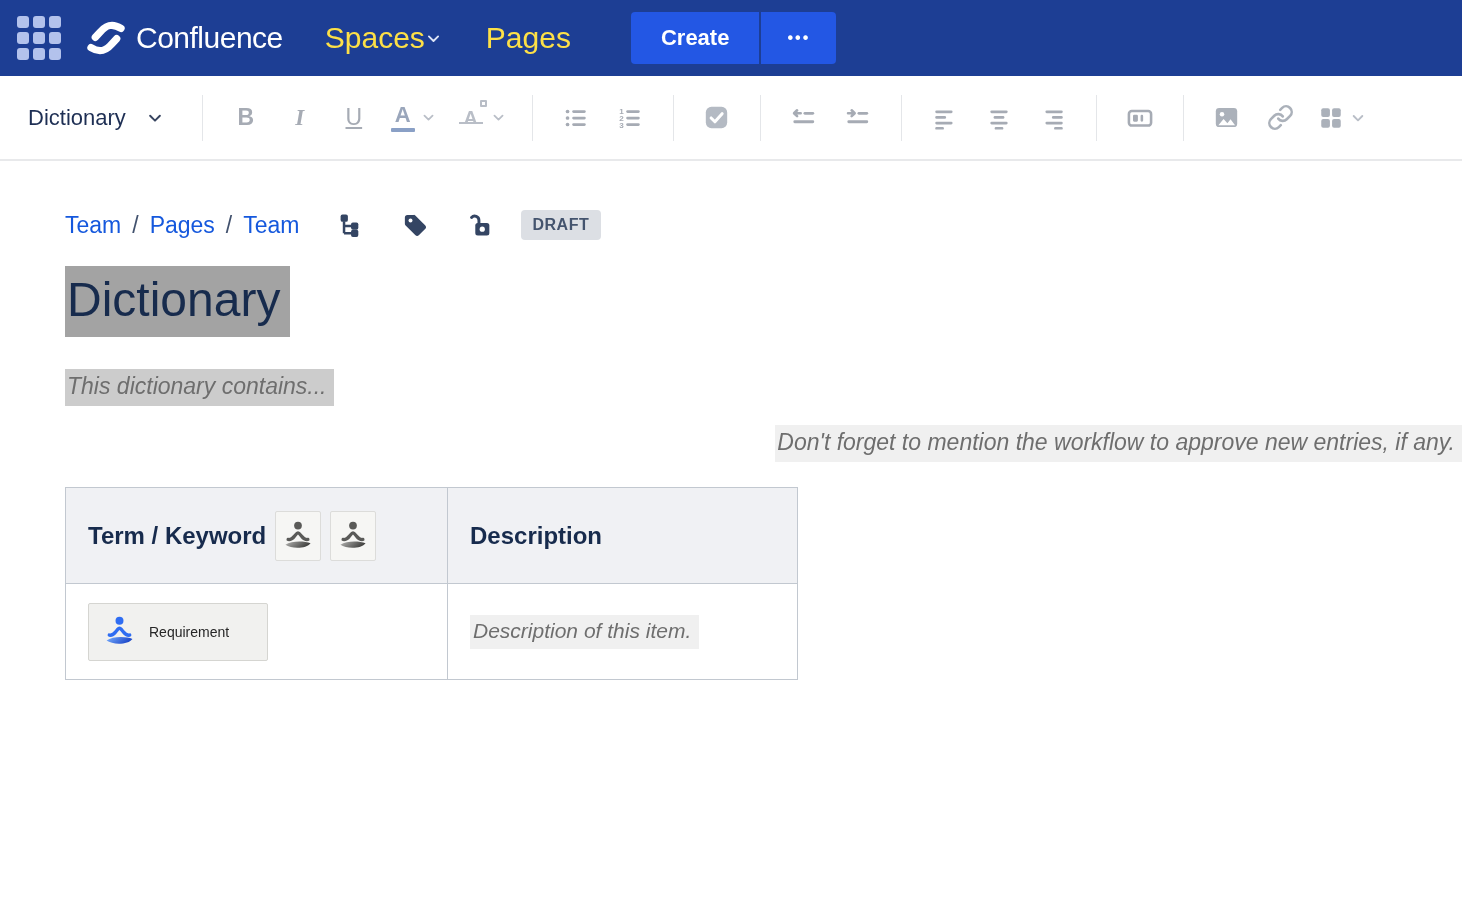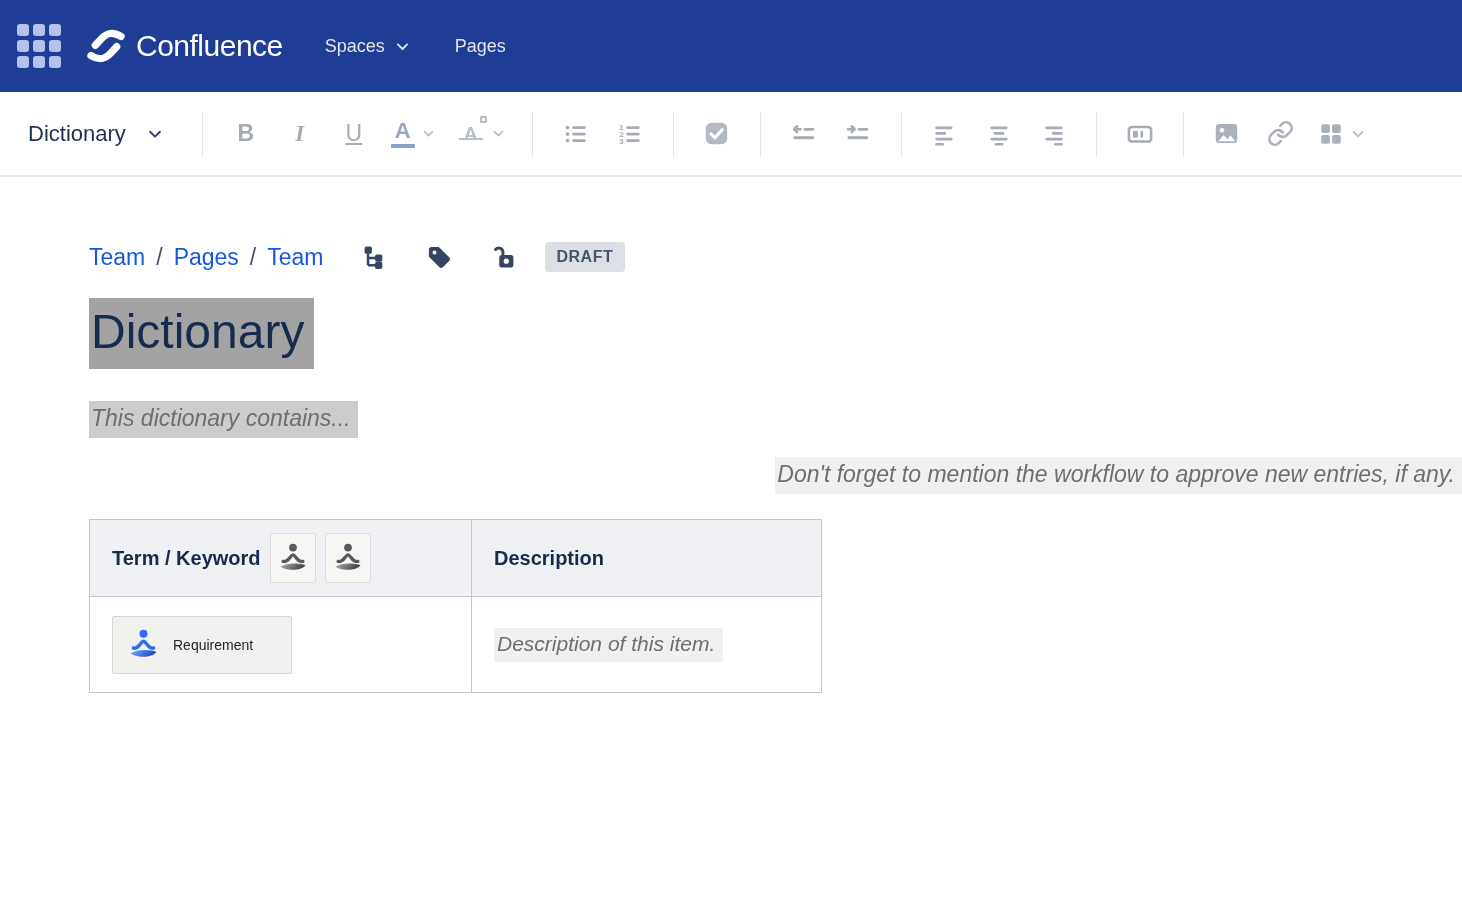--- a/index.html
+++ b/index.html
@@ -1,24 +1,24 @@
 <!DOCTYPE html>
 <html><head>
 <meta charset="utf-8">
 <style>
   * { margin:0; padding:0; box-sizing:border-box; }
   html,body { width:1462px; height:916px; overflow:hidden; background:#fff;
     font-family:"Liberation Sans", sans-serif; }
 
   
-  .navbar { height:92px; background:#1d3e94; display:flex; align-items:center; padding:0 17px 0 14px; }
+  .navbar { height:76px; background:#1d3e94; display:flex; align-items:center; padding:0 17px 0 14px; }
   .appgrid { width:50px; height:50px; display:flex; align-items:center; justify-content:center; cursor:pointer; margin-right:22px; }
   .brand { display:flex; align-items:center; gap:10px; margin-right:42px; }
   .brand-name { color:#ffffff; font-size:30px; font-weight:500; letter-spacing:-0.5px; }
-  .nav-item { color:#e5e5e5; font-size:18px; display:flex; align-items:center; gap:9px; margin-right:44px; cursor:pointer; }
+  .nav-item { color:#fde047; font-size:30px; display:flex; align-items:center; margin-right:44px; cursor:pointer; }
   .btn-group { display:flex; gap:2px; margin-left:16px; }
   .btn-create { background:#2357e4; color:#fff; font-size:22px; font-weight:700; border:none;
     height:52px; padding:0 30px; border-radius:4px 0 0 4px; cursor:pointer; }
   .btn-more { background:#2357e4; color:#fff; font-size:16px; font-weight:700; border:none;
     height:52px; padding:0 26px; border-radius:0 4px 4px 0; cursor:pointer; letter-spacing:2px; }
 
   
   .toolbar { height:85px; background:#fff; border-bottom:2px solid #e8e9eb; display:flex; align-items:center; padding:0 20px 0 28px; }
   .block-select { display:flex; align-items:center; gap:20px; cursor:pointer; margin-right:22px; }
   .block-label { font-size:22px; color:#1e2f54; font-weight:500; }
@@ -31,21 +31,21 @@
   .color-a { display:flex; flex-direction:column; align-items:center; line-height:1; }
   .color-a .a { font-size:22px; font-weight:600; color:#9aa6bb; }
   .color-a .bar { width:24px; height:4px; background:#8aa0c6; margin-top:2px; border-radius:1px; }
   .style-a { position:relative; }
   .style-a .a { font-size:19px; font-weight:600; color:#b9bec7; }
   .style-a .sq { position:absolute; top:-7px; right:-9px; width:7px; height:7px; border:2px solid #b9bec7; border-radius:1px; }
   .style-a .line { position:absolute; left:-5px; right:-5px; top:15px; height:2.5px; background:#b9bec7; }
   .chev { display:flex; align-items:center; margin-left:6px; }
 
   
-  .content { padding:64px 0 0 65px;margin-left:24px; }
+  .content { padding:48px 0 0 65px; }
   .breadcrumb { display:flex; align-items:center; height:32px; }
   .crumb { color:#1558dd; font-size:23px; text-decoration:none; cursor:pointer; }
   .crumb-sep { color:#42526e; font-size:23px; margin:0 11px; }
   .bc-icons { display:flex; align-items:center; gap:40px; margin-left:38px; }
   .bc-icon { cursor:pointer; display:flex; }
   .draft-badge { margin-left:28px; background:#dcdfe4; color:#44546e; font-size:16px; font-weight:700;
     letter-spacing:0.5px; padding:6px 12px; border-radius:4px; }
 
   .page-title { margin-top:25px; }
   .page-title span { display:inline-block; font-size:48px; font-weight:400; color:#172b4d;
@@ -54,21 +54,21 @@
   .para { margin-top:0; }
   .para span { display:inline-block; font-size:23px; font-style:italic; color:#6e6e6e;
     padding:4px 7px 6px 2px; cursor:text; }
   .p1 { margin-top:32px; } .p1 span { background:#cccccc;text-align:center; }
   .p2 { margin-top:19px;text-align:right; } .p2 span { background:#f0f0f0; }
   .p3 { margin-top:19px; } .p3 span { background:#f0f0f0; }
 
   
   table.dict { border-collapse:collapse; margin-top:25px; width:732px; table-layout:fixed; }
   table.dict th, table.dict td { border:1px solid #c2c8d0; vertical-align:middle; text-align:left; }
-  table.dict th { background:#f0f1f4; height:77px; font-size:20px; font-weight:700; color:#172b4d; padding-left:22px; }
+  table.dict th { background:#f0f1f4; height:96px; font-size:24px; font-weight:700; color:#172b4d; padding-left:22px; }
   table.dict td { height:96px; background:#fff; padding-left:22px; }
   .col-term { width:382px; } .col-desc { width:350px; }
   .th-flex { display:flex; align-items:center; gap:9px; }
   .type-btn { width:46px; height:50px; background:#f6f6f4; border:1px solid #dcdcda; border-radius:2px;
     display:flex; align-items:center; justify-content:center; cursor:pointer; }
   .macro-btn { display:inline-flex; align-items:center; gap:13px; background:#f1f1ef; border:1px solid #d5d5d1;
     border-radius:2px; height:58px; padding:0 38px 0 14px; cursor:pointer; }
   .macro-label { font-size:14px; color:#262626; }
   .desc-text { display:inline-block; background:#f0f0f0; color:#6e6e6e; font-size:21px; font-style:italic;
     padding:4px 8px 6px 3px; cursor:text; }
@@ -122,20 +122,24 @@
   <div class="nav-item">
     <span>Spaces</span>
     <svg width="17" height="17" viewBox="0 0 24 24">
       <path d="M5.5 9 L12 15.5 L18.5 9" stroke="#dde5f6" stroke-width="2.6" fill="none" stroke-linecap="round" stroke-linejoin="round"></path>
     </svg>
   </div>
   <div class="nav-item">
     <span>Pages</span>
   </div>
 
+  <div class="btn-group">
+    <button class="btn-create">Create</button>
+    <button class="btn-more">•••</button>
+  </div>
 </header>
 
 <div class="toolbar">
   <div class="block-select">
     <span class="block-label">Dictionary</span>
     <svg width="18" height="18" viewBox="0 0 24 24">
       <path d="M5.5 9 L12 15.5 L18.5 9" stroke="#37445f" stroke-width="2.6" fill="none" stroke-linecap="round" stroke-linejoin="round"></path>
     </svg>
   </div>
 

